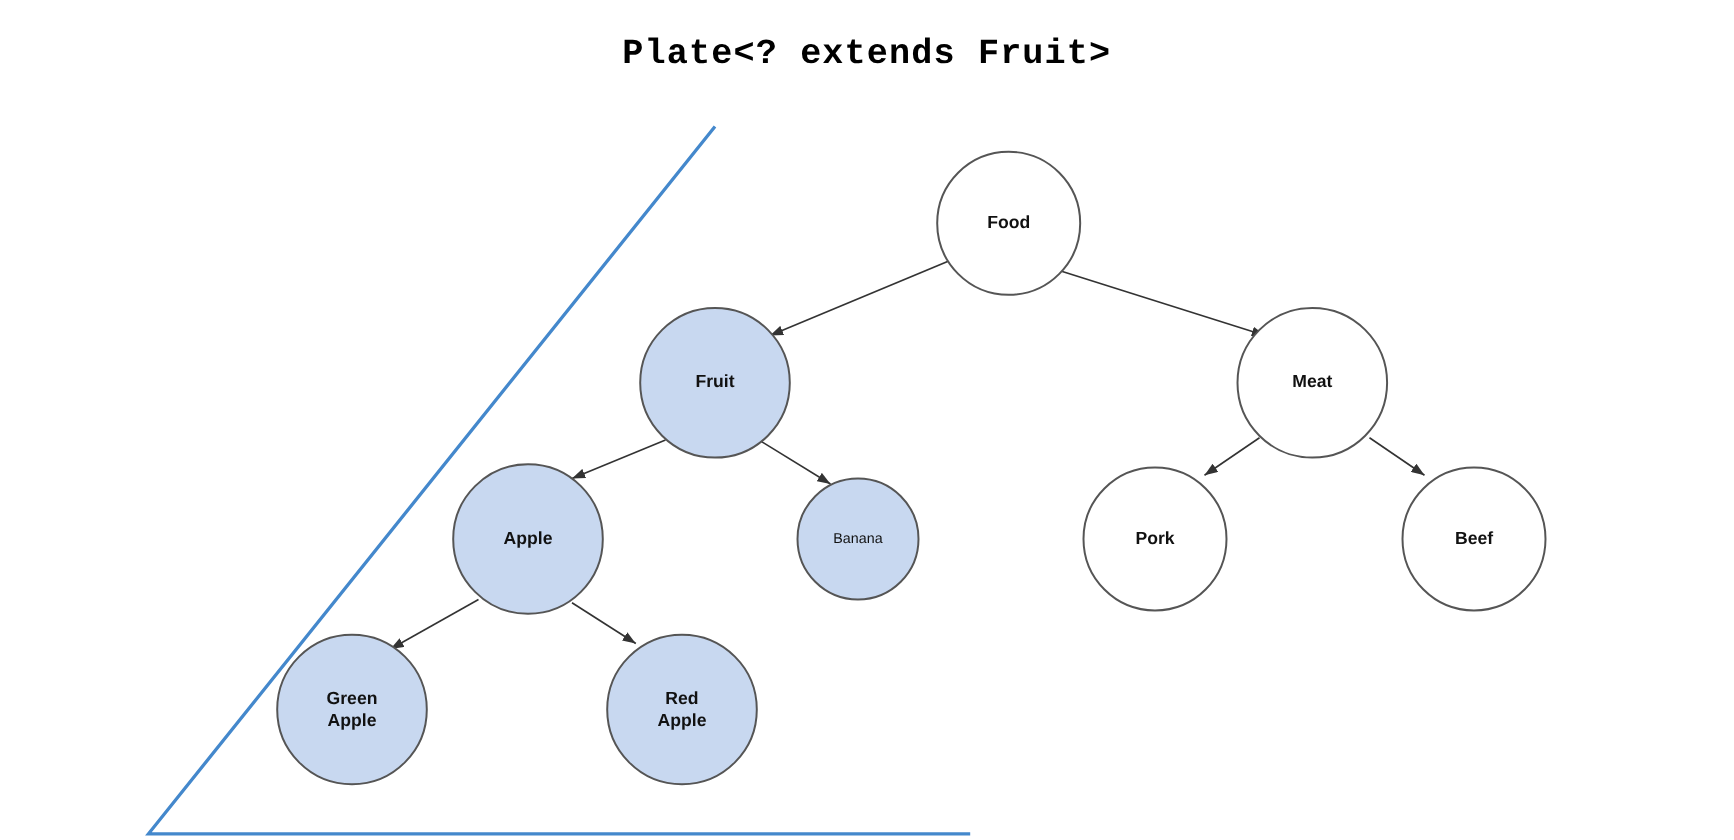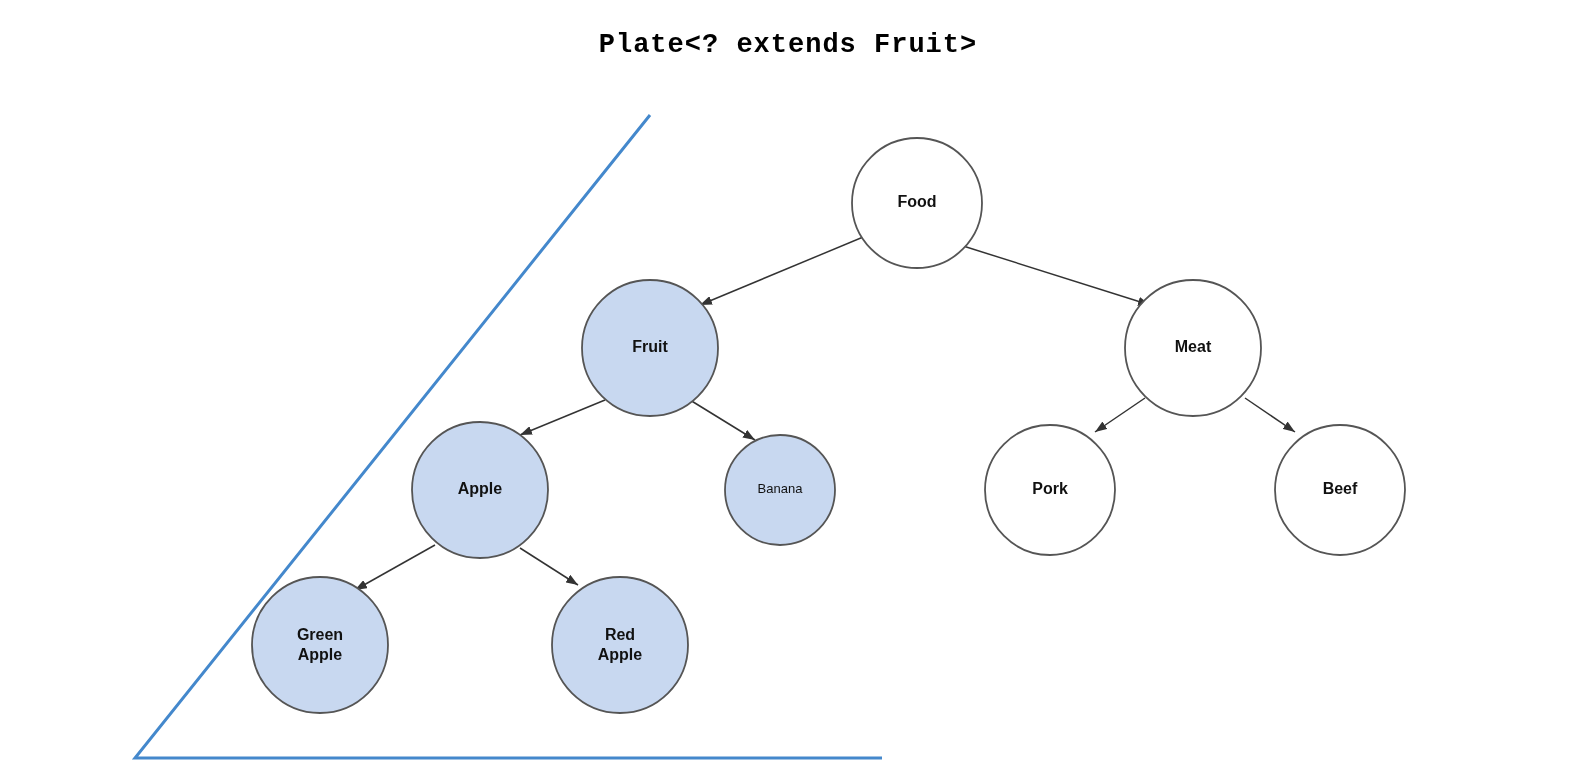--- a/index.html
+++ b/index.html
@@ -11,21 +11,21 @@
       overflow: hidden;
       position: relative;
     }
     #main-canvas {
       width: 1576px;
       height: 764px;
       position: relative;
     }
     .page-title {
       text-align: center;
-      font-size: 27px;
+      font-size: 32px;
       font-weight: bold;
       padding-top: 30px;
       font-family: 'Courier New', Courier, monospace;
       letter-spacing: 1px;
     }
     svg#diagram {
       position: absolute;
       top: 0;
       left: 0;
       width: 1576px;

